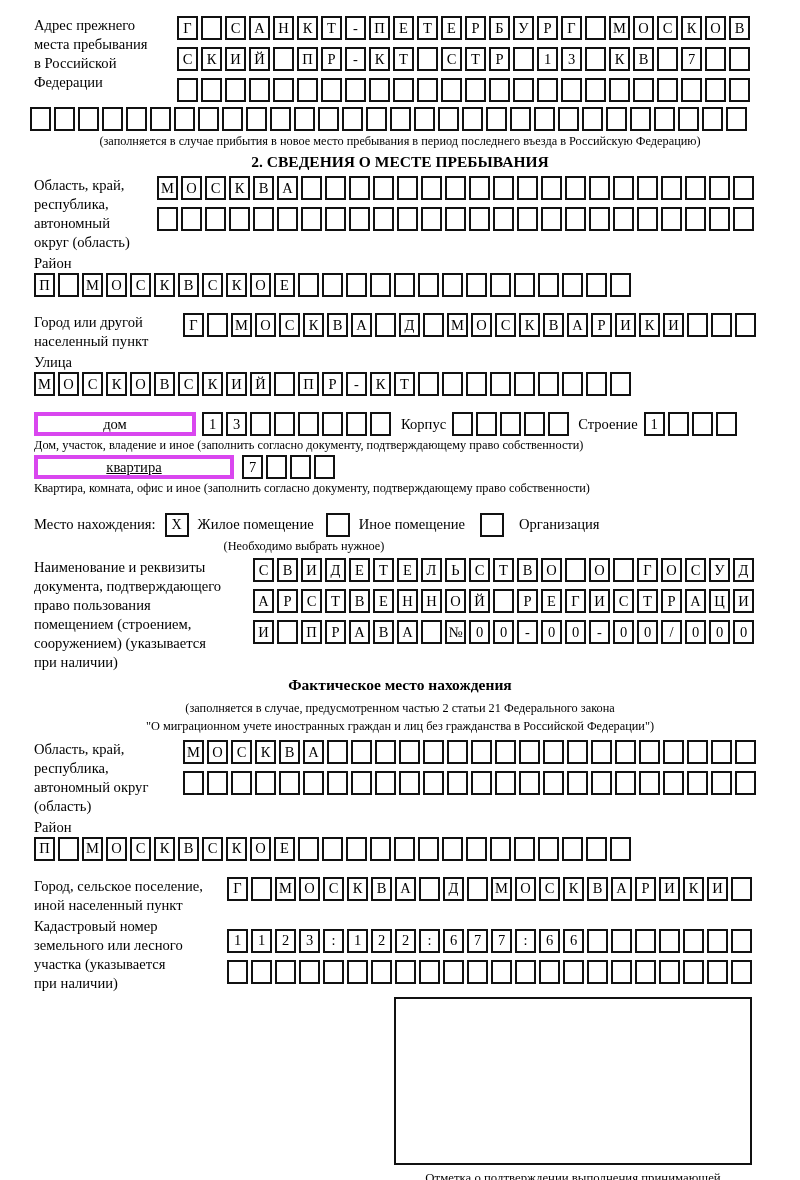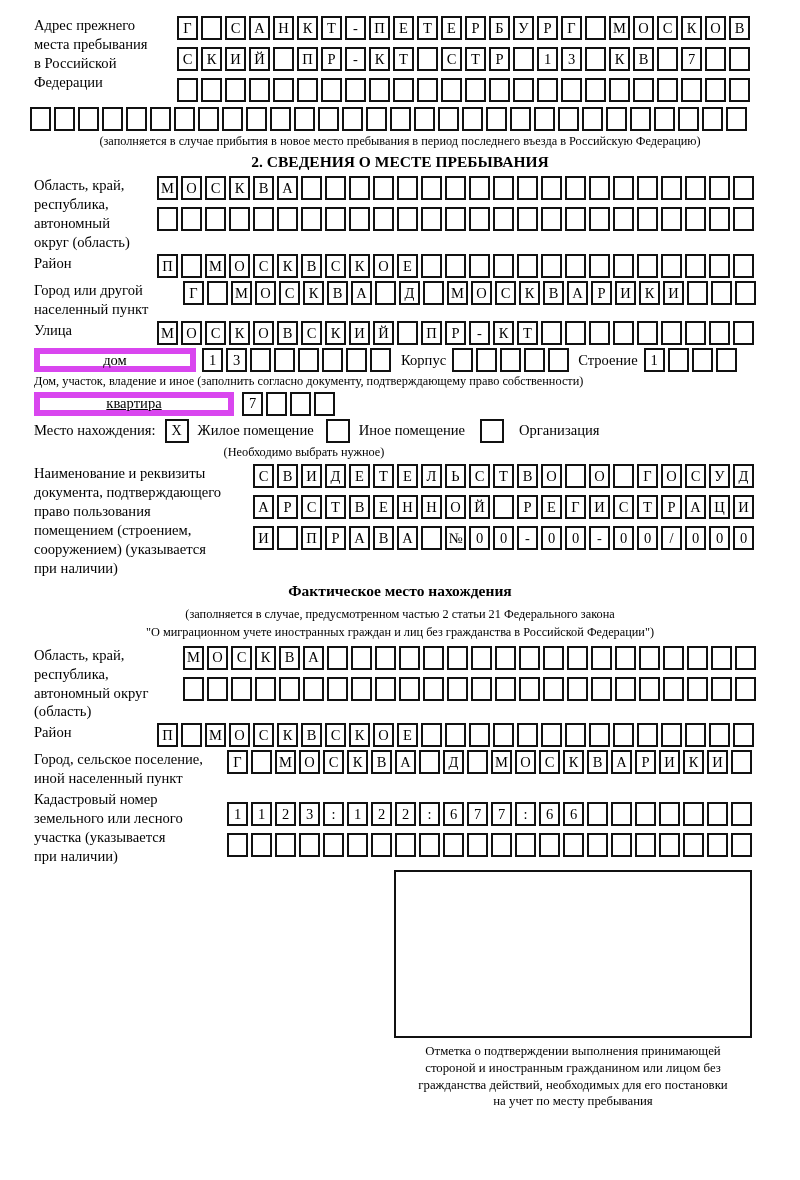--- a/index.html
+++ b/index.html
@@ -17,35 +17,35 @@
   .cellrow{display:flex;gap:3px;}
   .cellrow + .cellrow{margin-top:7px;}
   .cell{flex:0 0 auto;width:17px;height:20px;border:2px solid #111;
         display:flex;align-items:center;justify-content:center;
         font-size:14.5px;line-height:1;}
 
   .note{font-size:12.3px;line-height:1.25;}
   .note.center{text-align:center;}
   .sec-title{font-size:15.5px;font-weight:bold;text-align:center;margin:4px 0 5px 0;}
 
-  .widebox{box-sizing:border-box;border:6px solid #d946ef;height:24px;display:flex;
+  .widebox{box-sizing:border-box;border:4px solid #d946ef;height:24px;display:flex;
            align-items:center;justify-content:center;font-size:14.6px;flex:0 0 auto;}
   .inline-lbl{font-size:14.6px;line-height:24px;flex:0 0 auto;}
 
   .checkbox{flex:0 0 auto;width:20px;height:20px;border:2px solid #111;display:flex;
             align-items:center;justify-content:center;font-size:14px;line-height:1;}
 
   .stay-row{display:flex;align-items:center;gap:9px;font-size:14.6px;margin-top:3px;}
 
   .stamp-box{box-sizing:border-box;border:2px solid #111;width:358px;height:168px;
              margin-left:360px;}
   .stamp-caption{width:386px;margin-left:346px;margin-top:5px;text-align:center;
                  font-size:12.8px;line-height:1.3;}
 
-  .mb2{margin-bottom:2px;} .mb3{margin-bottom:3px;} .mb4{margin-bottom:4px;}
+  .mb2{margin-bottom:2px;} .mb3{margin-bottom:16px;flex-direction:column;} .mb4{margin-bottom:4px;}
   .mt3{margin-top:3px;} .mt5{margin-top:5px;} .mt12{margin-top:12px;}
 </style>
 </head>
 <body>
 
 <div class="page">
 
 
   <div class="frow">
     <div class="flabel w143">Адрес прежнего<br>места пребывания<br>в Российской<br>Федерации</div>
@@ -350,20 +350,21 @@
 
   <div class="frow mb2" style="align-items:center;">
     <div class="widebox" style="width:200px;text-decoration:underline;">квартира</div>
     <div class="cellrow" style="margin-left:8px;">
         <span class="cell">7</span>
         <span class="cell"></span>
         <span class="cell"></span>
         <span class="cell"></span>
       </div>
   </div>
+  <div class="note mb3">Квартира, комната, офис и иное (заполнить согласно документу, подтверждающему право собственности)</div>
 
   <div class="stay-row">
     <span>Место нахождения:</span>
     <span class="checkbox">X</span>
     <span>Жилое помещение</span>
     <span class="checkbox" style="margin-left:3px;"></span>
     <span>Иное помещение</span>
     <span class="checkbox" style="margin-left:6px;"></span>
     <span style="margin-left:6px;">Организация</span>
   </div>

